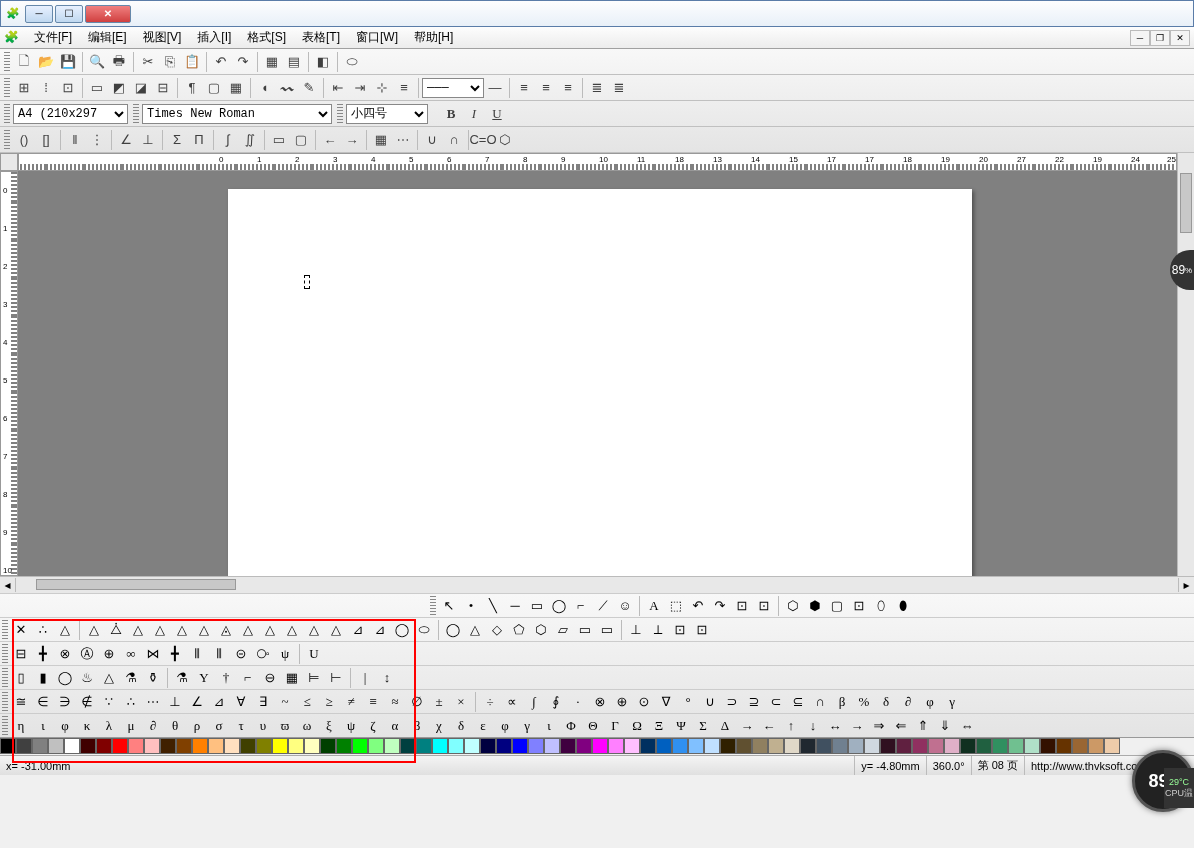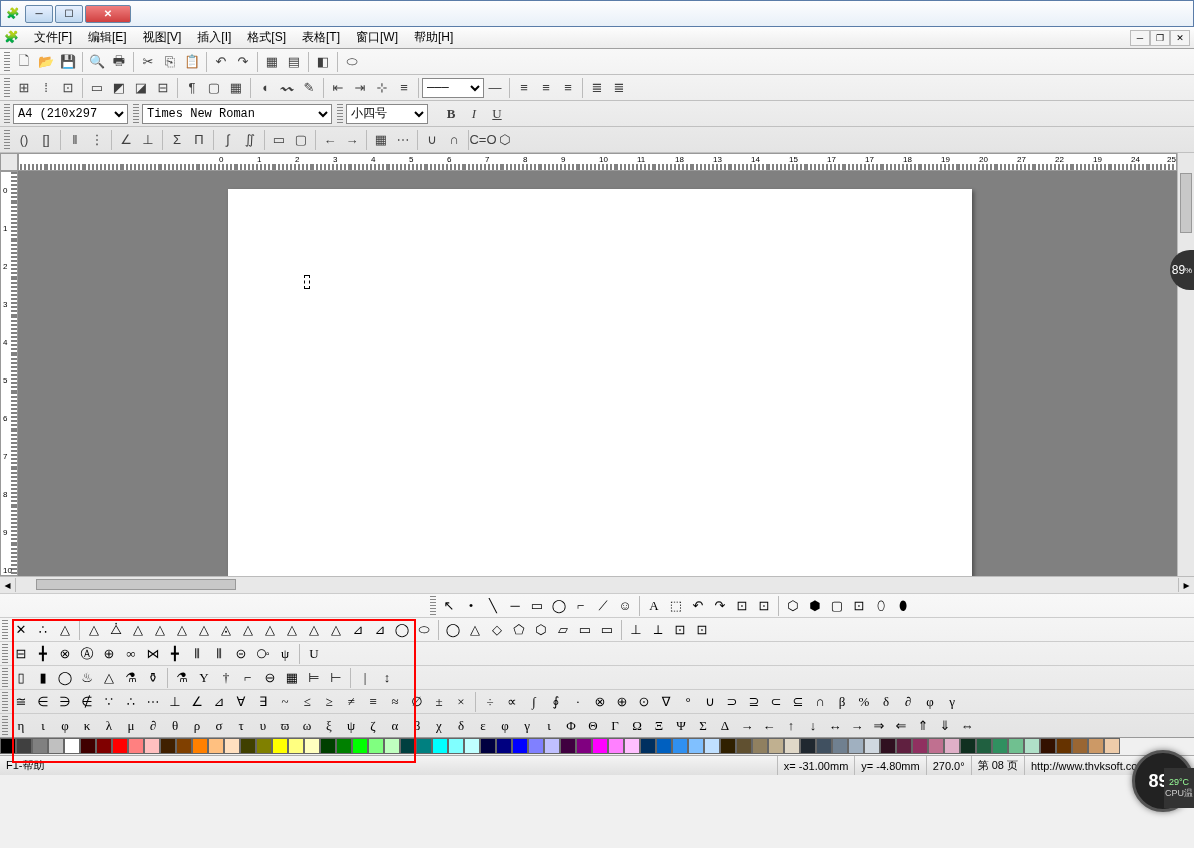--- a/index.html
+++ b/index.html
@@ -542,24 +542,23 @@
     <div class="swatch" style="background: rgb(112, 192, 144);"></div>
     <div class="swatch" style="background: rgb(176, 224, 200);"></div>
     <div class="swatch" style="background: rgb(51, 17, 0);"></div>
     <div class="swatch" style="background: rgb(102, 51, 0);"></div>
     <div class="swatch" style="background: rgb(153, 102, 51);"></div>
     <div class="swatch" style="background: rgb(204, 153, 102);"></div>
     <div class="swatch" style="background: rgb(238, 204, 170);"></div>
   </div>
 
 <div class="statusbar">
-  <div class="status-cell">F1-帮助</div>
   <div class="status-cell">x= -31.00mm</div>
   <div class="status-cell">y= -4.80mm</div>
-  <div class="status-cell">270.0°</div>
+  <div class="status-cell">360.0°</div>
   <div class="status-cell">第 08 页</div>
   <div class="status-cell" style="min-width:170px">http://www.thvksoft.com.cn</div>
 </div>
 
 <div class="gauge-side">
     <span>89</span>
     <sub style="font-size:8px">%</sub>
   </div>
 <div class="gauge">
     <span>89</span>

